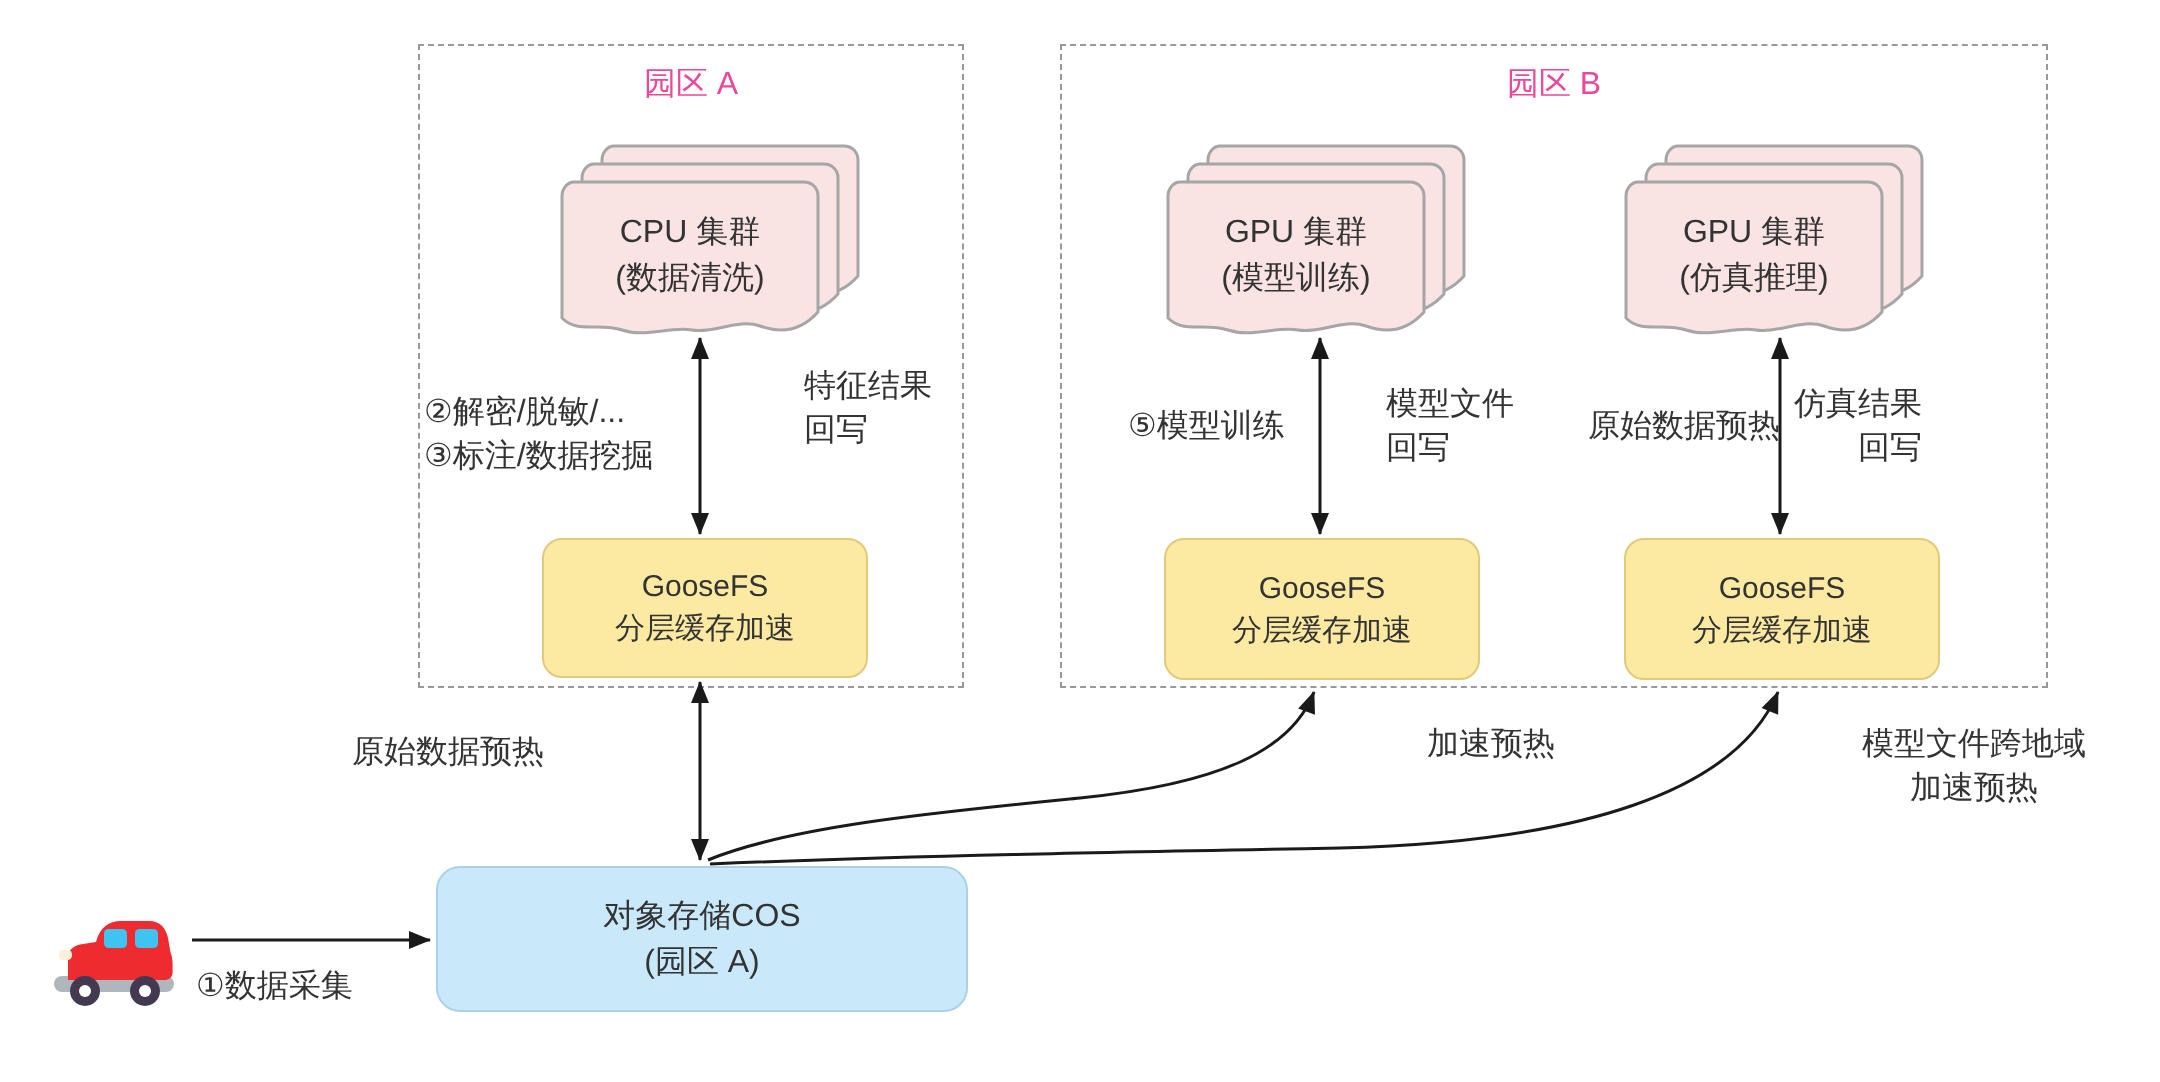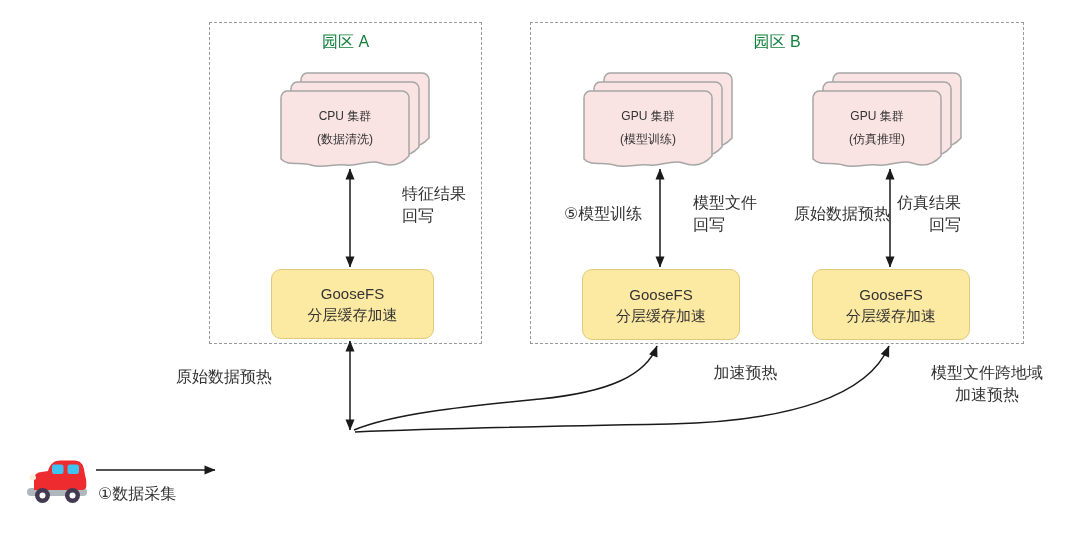--- a/index.html
+++ b/index.html
@@ -2,27 +2,27 @@
 <html><head>
 <meta charset="utf-8">
 <style>
   html,body{margin:0;padding:0;background:#fff;}
   .canvas{
     position:relative;width:1080px;height:541px;background:#ffffff;
     font-family:"Liberation Sans","DejaVu Sans",sans-serif;color:#333;
     overflow:hidden;
   }
   .zone{position:absolute;border:1.5px dashed #999999;background:transparent;}
-  .zone-title{position:absolute;top:9px;left:0;right:0;text-align:center;font-size:16px;color:#15803d;}
+  .zone-title{position:absolute;top:9px;left:0;right:0;text-align:center;font-size:16px;color:#ec4899;}
   .cluster{position:absolute;width:150px;height:104px;}
   .cluster > svg{position:absolute;left:0;top:0;}
   .cluster-label{
     position:absolute;left:0;top:18px;width:130px;height:80px;
     display:flex;flex-direction:column;align-items:center;justify-content:center;
-    text-align:center;font-size:12px;line-height:23px;padding-bottom:4px;box-sizing:border-box;
+    text-align:center;font-size:16px;line-height:23px;padding-bottom:4px;box-sizing:border-box;
   }
   .gfs{
     position:absolute;background:#fce9a2;border:1px solid #e3c97a;border-radius:10px;
     display:flex;flex-direction:column;align-items:center;justify-content:center;
     font-size:15px;line-height:21px;
   }
   .cos{
     position:absolute;background:#c9e8fa;border:1px solid #a9d2ea;border-radius:12px;
     display:flex;flex-direction:column;align-items:center;justify-content:center;
     text-align:center;font-size:16px;line-height:23px;
@@ -101,20 +101,24 @@
   </div>
   <div class="gfs" style="left:582px;top:269px;width:156px;height:69px;">
     <span>GooseFS</span>
     <span>分层缓存加速</span>
   </div>
   <div class="gfs" style="left:812px;top:269px;width:156px;height:69px;">
     <span>GooseFS</span>
     <span>分层缓存加速</span>
   </div>
 
+  <div class="cos" style="left:218px;top:433px;width:264px;height:71px;">
+    <span>对象存储COS</span>
+    <span>(园区 A)</span>
+  </div>
 
   <svg style="position:absolute;left:26px;top:452px;" width="62" height="54" viewBox="0 0 62 54">
     <rect x="1" y="36" width="60" height="8" rx="4" fill="#b0b7bc"></rect>
     <path d="M 8,38 L 8,27 C 8,23 10.5,21 14,20.2 L 22,19 C 24,11.5 28.5,8.5 34.5,8.5 L 48.5,8.5 C 54,8.5 57,12 58,17 L 59.2,24 C 60,26 60.3,28 60.3,30 L 60.3,34 C 60.3,36.8 58.5,38 56,38 Z" fill="#ee2b2e"></path>
     <rect x="3.5" y="23" width="6.5" height="5" rx="2.2" fill="#faf0dc"></rect>
     <rect x="26" y="12.5" width="11.5" height="9.5" rx="2.2" fill="#3fc3f0"></rect>
     <rect x="41.5" y="12.5" width="11.5" height="9.5" rx="2.2" fill="#3fc3f0"></rect>
     <circle cx="16.5" cy="43.5" r="7.5" fill="#433a52"></circle>
     <circle cx="16.5" cy="43.5" r="3" fill="#ffffff"></circle>
     <circle cx="46.5" cy="43.5" r="7.5" fill="#433a52"></circle>
@@ -124,20 +128,24 @@
   <svg class="overlay" width="1080" height="541" viewBox="0 0 1080 541">
     <line class="edge" x1="350" y1="169" x2="350" y2="267" marker-start="url(#ah)" marker-end="url(#ah)"></line>
     <line class="edge" x1="660" y1="169" x2="660" y2="267" marker-start="url(#ah)" marker-end="url(#ah)"></line>
     <line class="edge" x1="890" y1="169" x2="890" y2="267" marker-start="url(#ah)" marker-end="url(#ah)"></line>
     <line class="edge" x1="350" y1="341" x2="350" y2="430" marker-start="url(#ah)" marker-end="url(#ah)"></line>
     <line class="edge" x1="96" y1="470" x2="215" y2="470" marker-end="url(#ah)"></line>
     <path class="edge" d="M 354,430 C 395,413 470,406 540,399 C 610,392 646,375 657,346" marker-end="url(#ah)"></path>
     <path class="edge" d="M 355,432 C 450,428 560,426 670,424 C 790,421 868,396 889,346" marker-end="url(#ah)"></path>
   </svg>
 
+  <div class="lbl" style="left:212px;top:196px;">
+    <span style="display:block">②解密/脱敏/...</span>
+    <span style="display:block">③标注/数据挖掘</span>
+  </div>
   <div class="lbl" style="left:358px;top:183px;margin-left:44px;">
     <span style="display:block">特征结果</span>
     <span style="display:block">回写</span>
   </div>
   <div class="lbl" style="left:564px;top:203px;">⑤模型训练</div>
   <div class="lbl" style="left:693px;top:192px;">
     <span style="display:block">模型文件</span>
     <span style="display:block">回写</span>
   </div>
   <div class="lbl" style="left:794px;top:203px;">原始数据预热</div>

